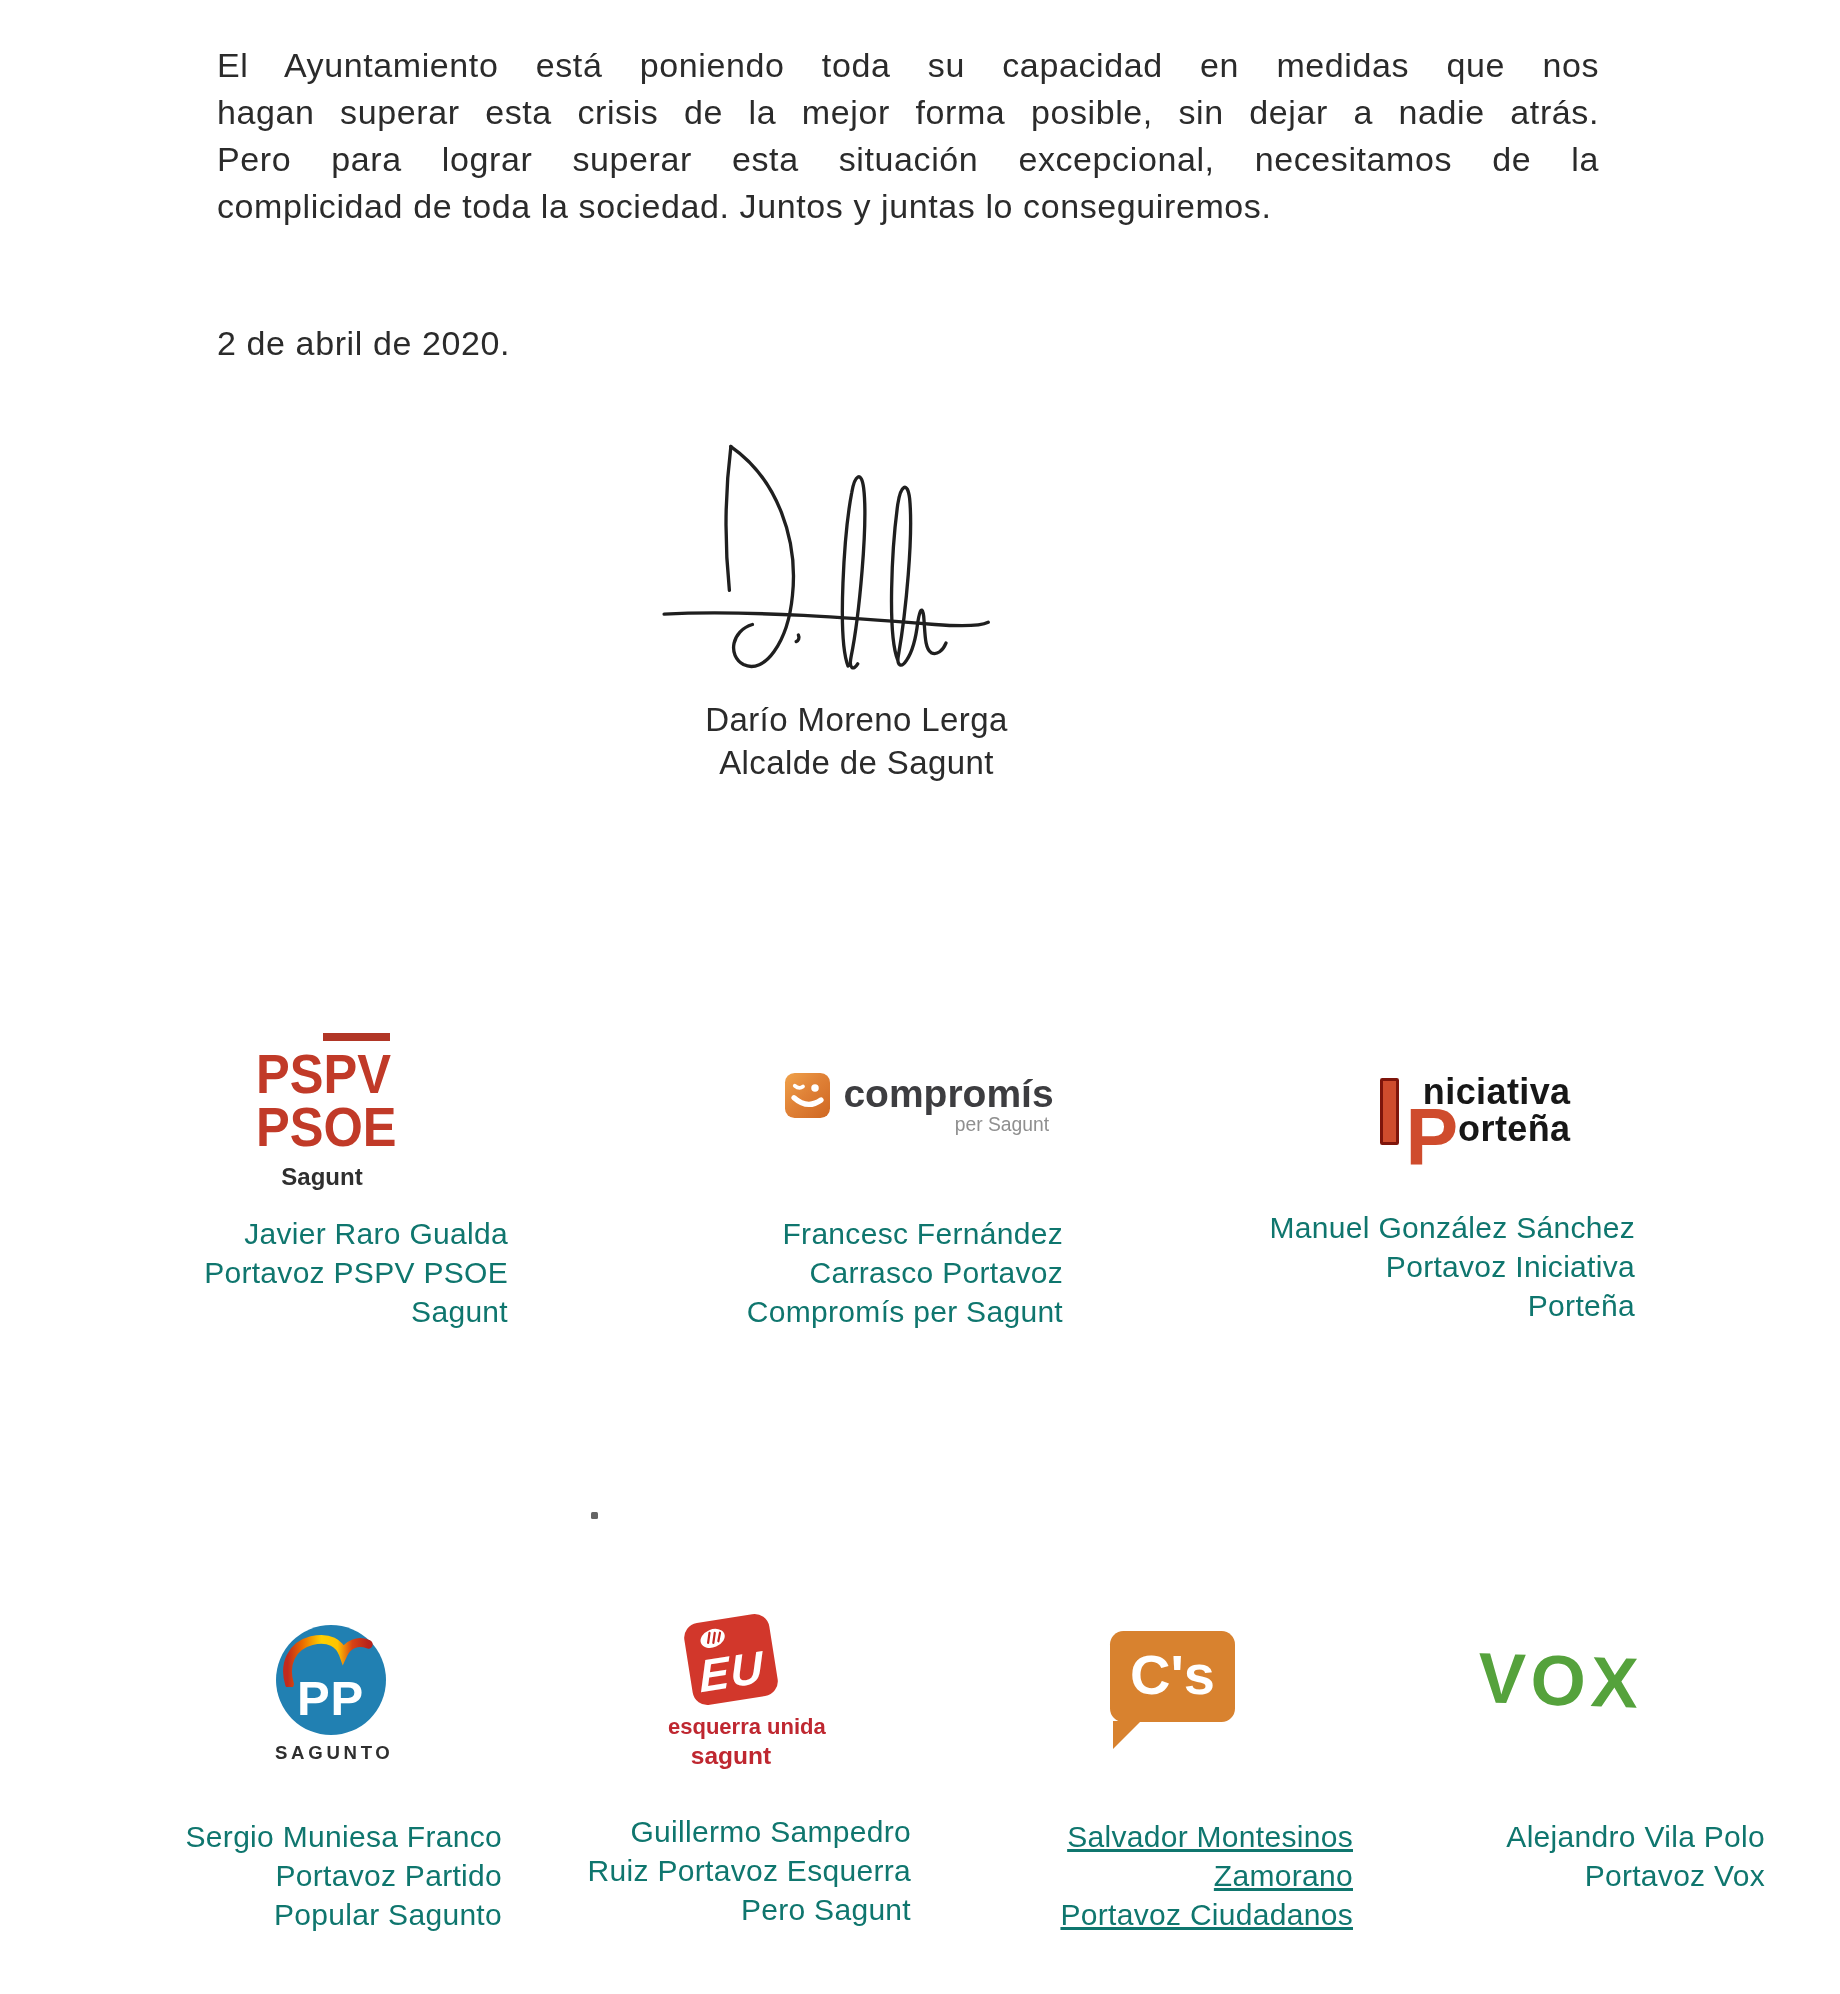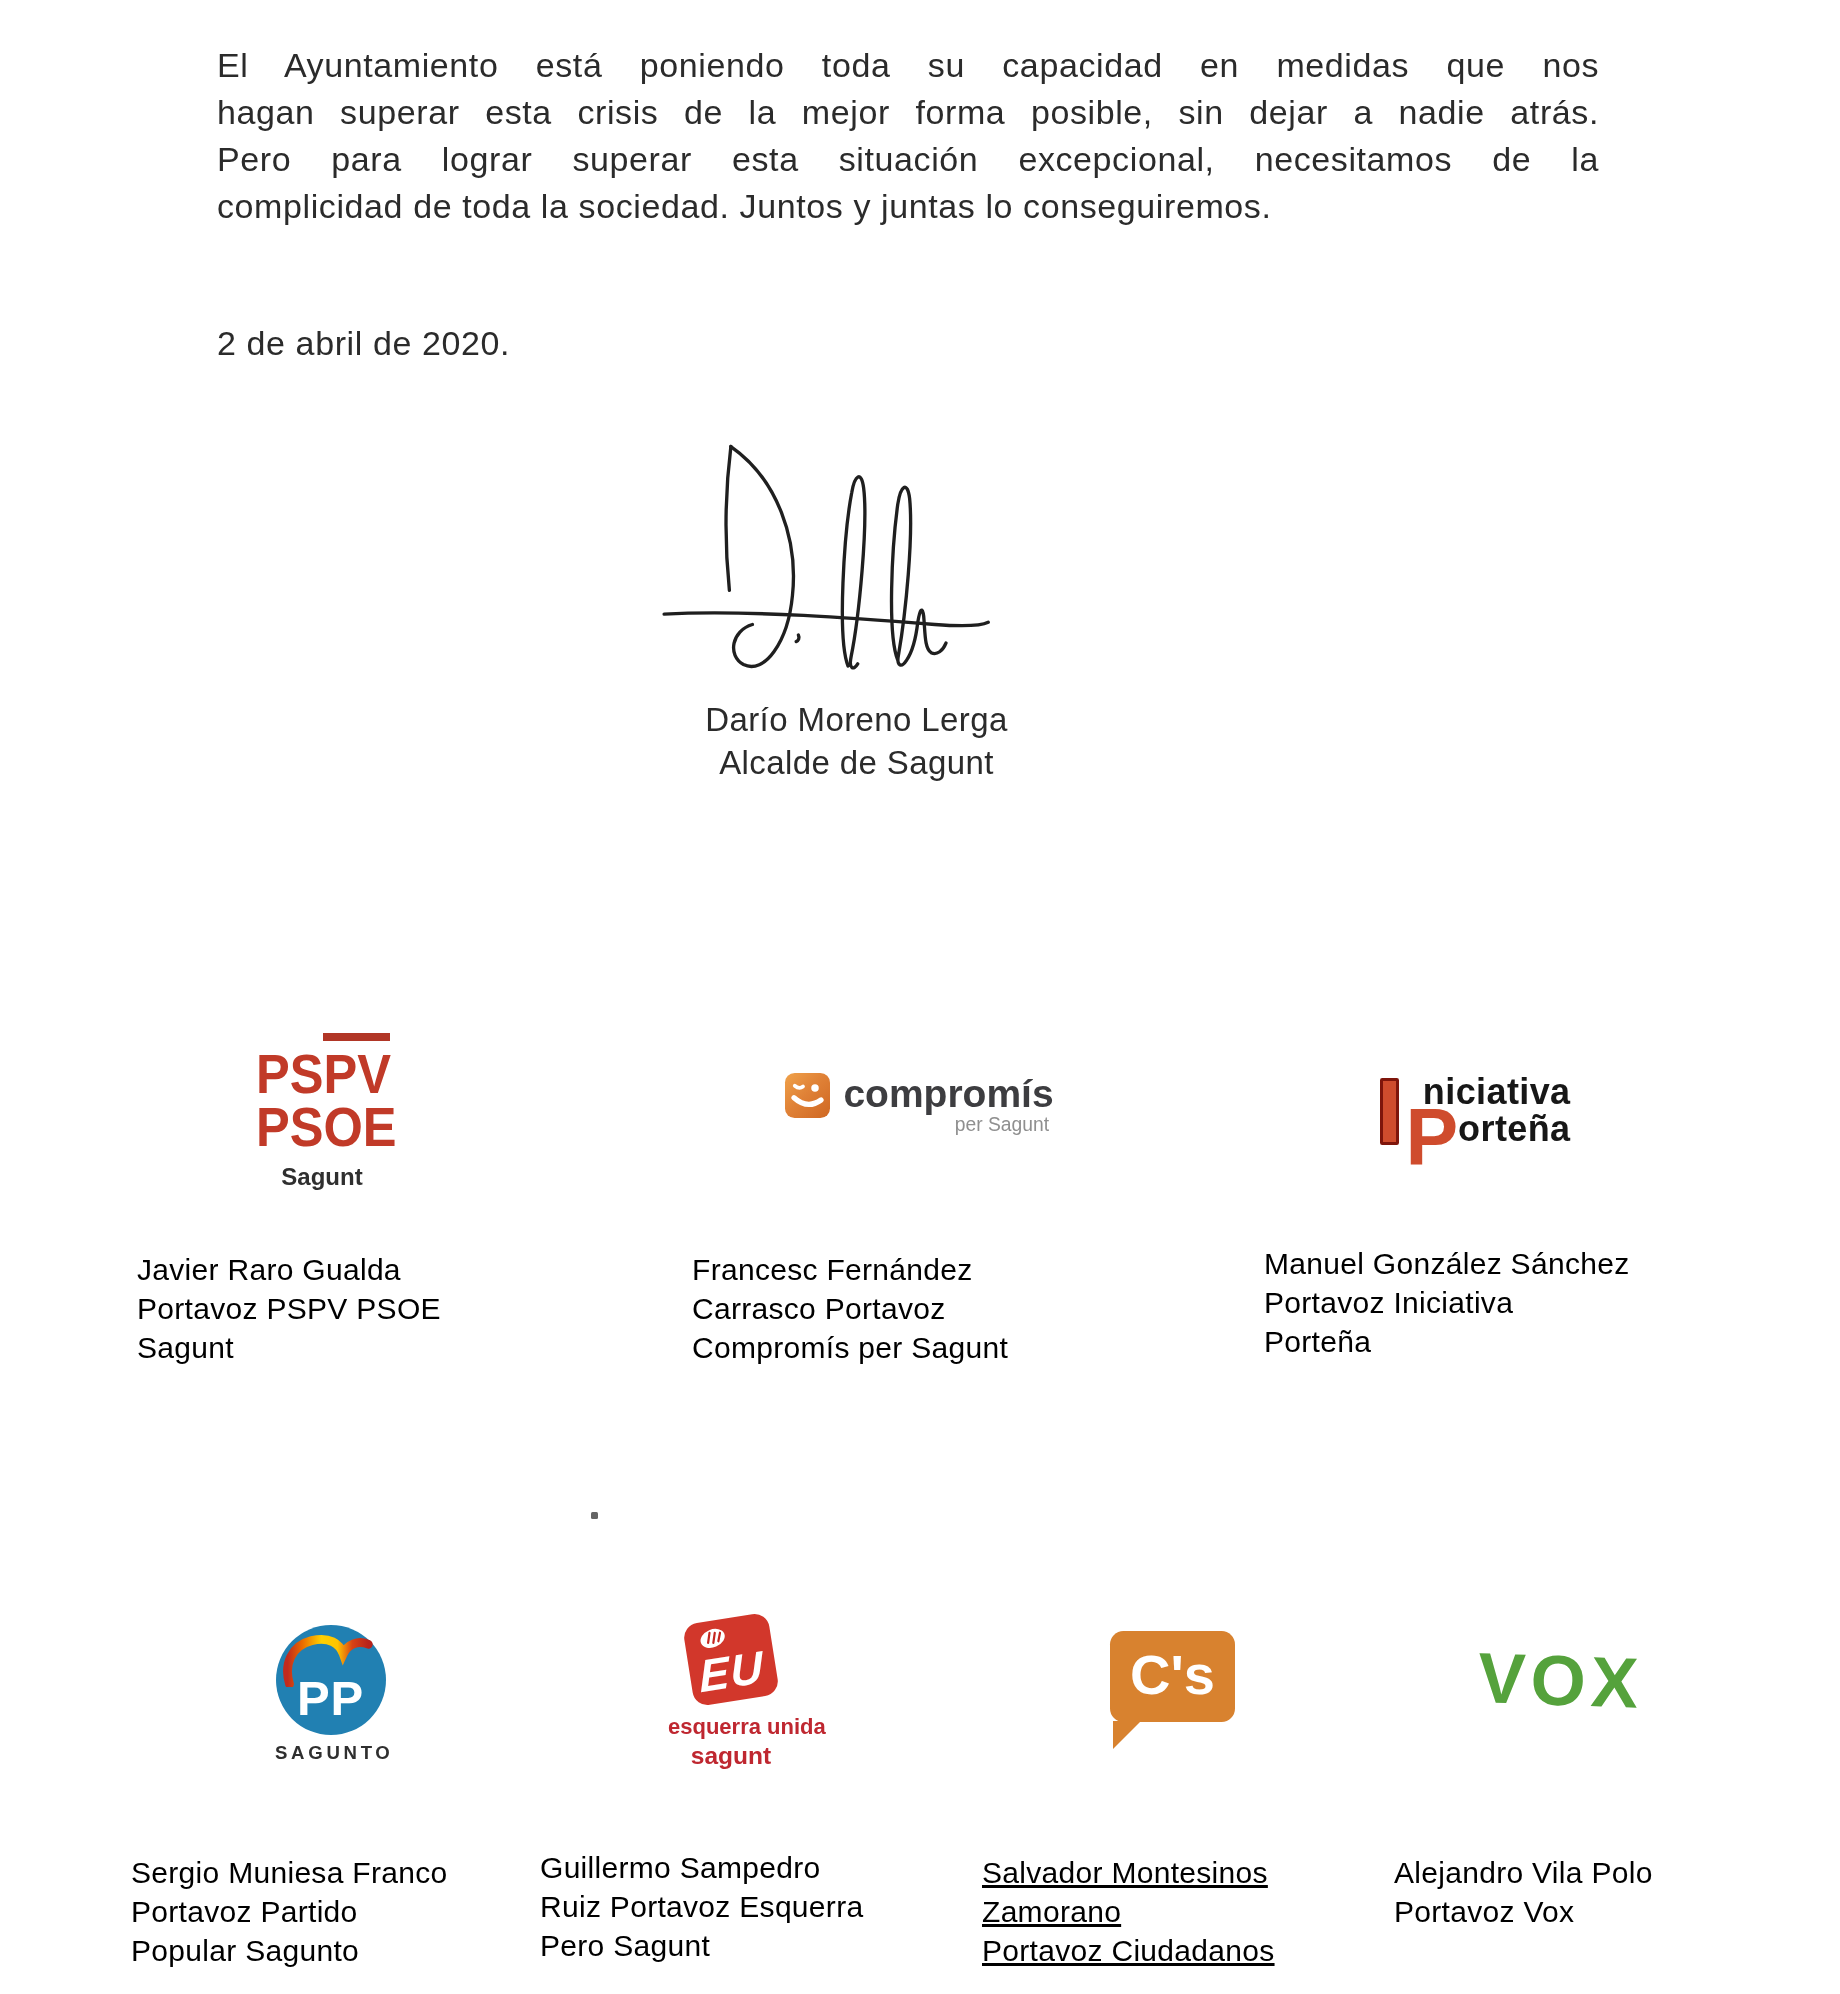--- a/index.html
+++ b/index.html
@@ -14,22 +14,22 @@
 
   .date{position:absolute;left:217px;top:324px;font-size:34px;letter-spacing:0.6px;color:#2b2b2b;}
 
   
   .sig{position:absolute;left:653px;top:436px;width:445px;height:245px;}
   .sig path{fill:none;stroke:#1f1f1f;stroke-width:4.5;stroke-linecap:round;stroke-linejoin:round;}
   .sigblock{position:absolute;left:634px;top:698px;width:445px;text-align:center;
             font-size:33px;line-height:43px;color:#2b2b2b;letter-spacing:0.4px;}
 
   
-  .ncard{position:absolute;width:371px;text-align:left;font-size:30px;line-height:39px;
-         color:#000000;letter-spacing:0.3px;margin-top:36px;}
+  .ncard{position:absolute;width:371px;text-align:right;font-size:30px;line-height:39px;
+         color:#0f766e;letter-spacing:0.3px;}
 
   
   .pspv{position:absolute;left:256px;top:1033px;width:132px;}
   .pspv-bar{height:8.2px;width:67px;margin-left:67px;background:#b13626;margin-bottom:6.7px;}
   .pspv-big{font-size:55px;line-height:53px;font-weight:800;color:#c13a28;
             transform:scaleX(.92);transform-origin:left center;white-space:nowrap;}
   .pspv-sub{margin-top:9px;text-align:center;font-size:24px;font-weight:700;color:#2f2f2f;}
 
   
   .compromis{position:absolute;left:785px;top:1073px;display:flex;align-items:flex-start;gap:13.4px;}

